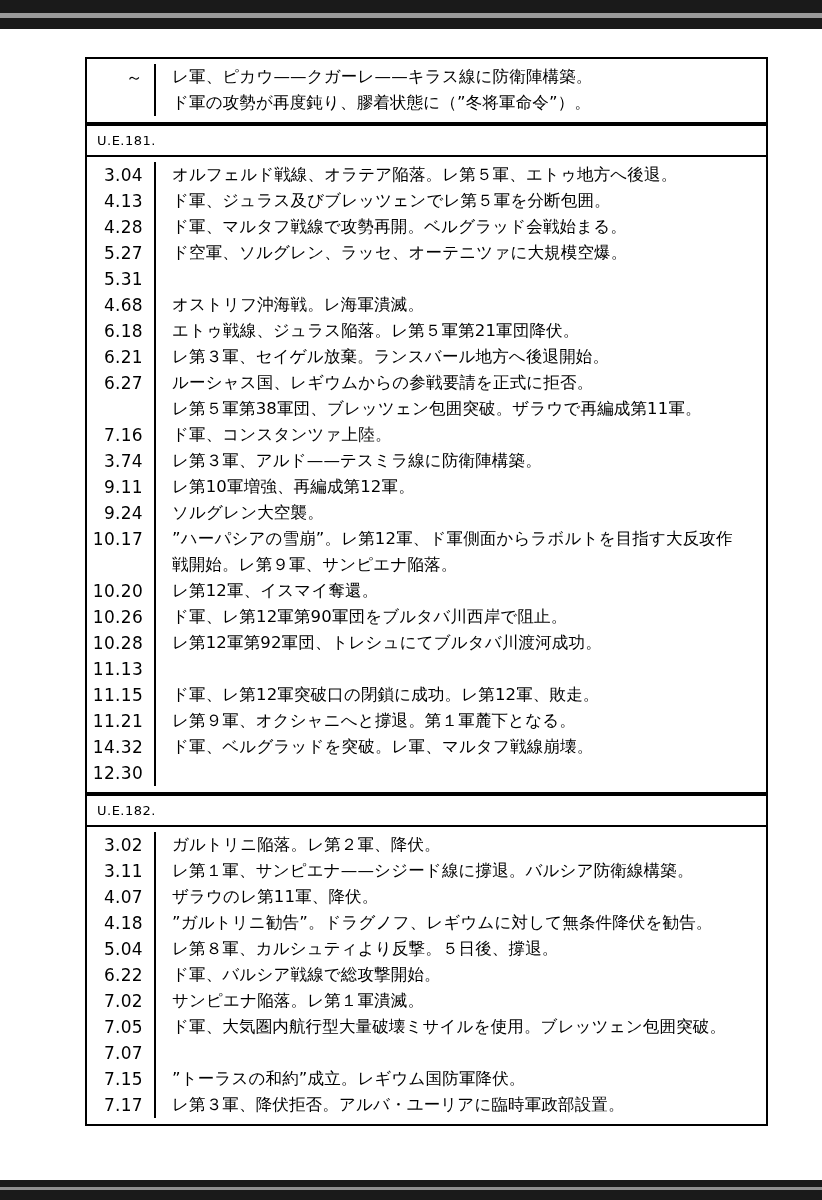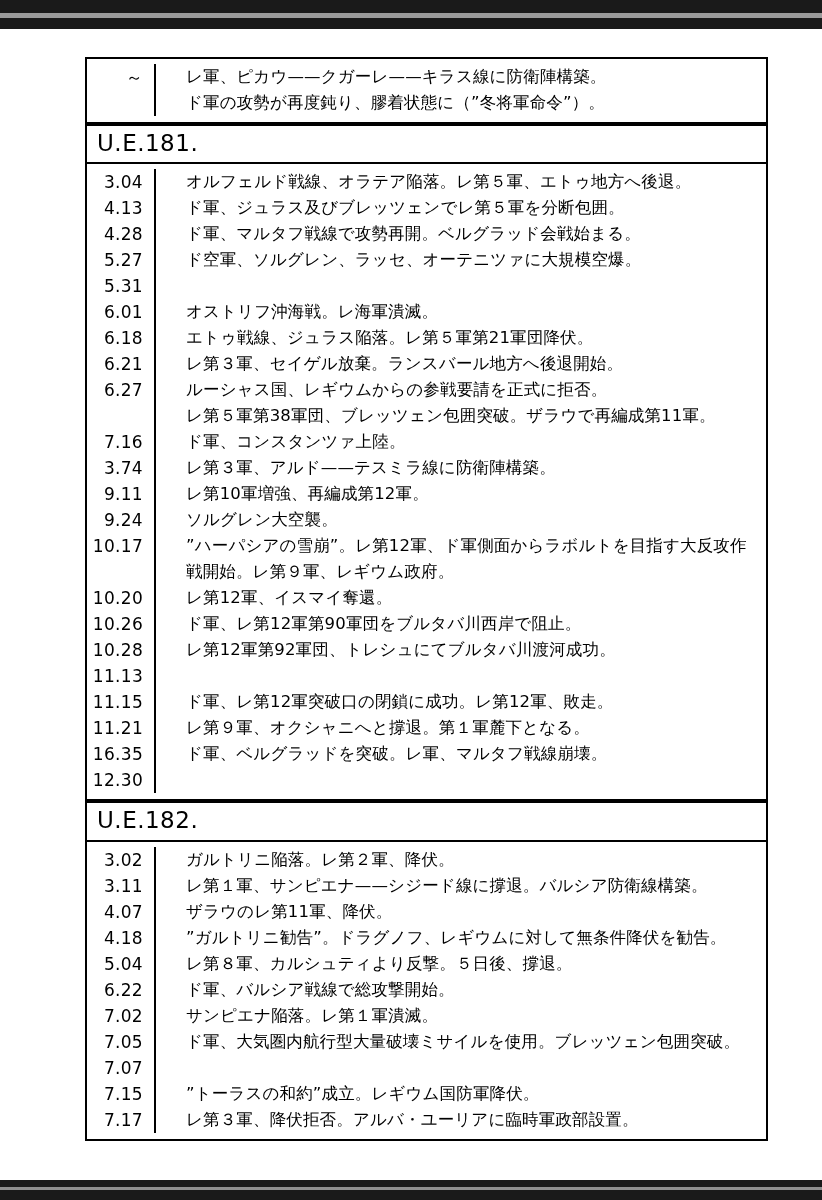--- a/index.html
+++ b/index.html
@@ -74,21 +74,21 @@
 
   
   .era-row {
     display: block;
     border-top: 2px solid #000;
     border-bottom: 2px solid #000;
     padding: 4px 0 6px 10px;
   }
   .era-label {
     font-family: "DejaVu Sans", "Liberation Sans", sans-serif;
-    font-size: 23px;
+    font-size: 13px;
     letter-spacing: 0.5px;
     line-height: 1.15;
     white-space: pre;
   }
 
   
   .entries {
     display: block;
     padding: 5px 0 6px 0;
   }
@@ -109,21 +109,21 @@
     box-sizing: border-box;
   }
   .rule-cell {
     flex: 0 0 2px;
     width: 2px;
     align-self: stretch;
     background: #000;
   }
   .text-cell {
     flex: 1 1 auto;
-    padding-left: 30px;
+    padding-left: 16px;
     font-size: 16.5px;
     line-height: 26px;
     letter-spacing: 0.15px;
     box-sizing: border-box;
   }
   .text-cell .line {
     display: block;
     white-space: nowrap;
   }
   
@@ -186,21 +186,21 @@
             <div class="rule-cell"></div>
             <div class="text-cell">
               <span class="line">ド空軍、ソルグレン、ラッセ、オーテニツァに大規模空爆。</span>
             </div>
           </div>
           <div class="entry">
             <div class="date-cell">5.31</div>
             <div class="rule-cell"></div>
           </div>
           <div class="entry">
-            <div class="date-cell">6.01</div>
+            <div class="date-cell">4.68</div>
             <div class="rule-cell"></div>
             <div class="text-cell">
               <span class="line">オストリフ沖海戦。レ海軍潰滅。</span>
             </div>
           </div>
           <div class="entry">
             <div class="date-cell">6.18</div>
             <div class="rule-cell"></div>
             <div class="text-cell">
               <span class="line">エトゥ戦線、ジュラス陥落。レ第５軍第21軍団降伏。</span>
@@ -259,21 +259,21 @@
             <div class="date-cell">10.17</div>
             <div class="rule-cell"></div>
             <div class="text-cell">
               <span class="line">”ハーパシアの雪崩”。レ第12軍、ド軍側面からラボルトを目指す大反攻作</span>
             </div>
           </div>
           <div class="entry continuation">
             <div class="date-cell"></div>
             <div class="rule-cell"></div>
             <div class="text-cell">
-              <span class="line">戦開始。レ第９軍、レギウム政府。</span>
+              <span class="line">戦開始。レ第９軍、サンピエナ陥落。</span>
             </div>
           </div>
           <div class="entry">
             <div class="date-cell">10.20</div>
             <div class="rule-cell"></div>
             <div class="text-cell">
               <span class="line">レ第12軍、イスマイ奪還。</span>
             </div>
           </div>
           <div class="entry">
@@ -302,21 +302,21 @@
             </div>
           </div>
           <div class="entry">
             <div class="date-cell">11.21</div>
             <div class="rule-cell"></div>
             <div class="text-cell">
               <span class="line">レ第９軍、オクシャニへと撐退。第１軍麓下となる。</span>
             </div>
           </div>
           <div class="entry">
-            <div class="date-cell">16.35</div>
+            <div class="date-cell">14.32</div>
             <div class="rule-cell"></div>
             <div class="text-cell">
               <span class="line">ド軍、ベルグラッドを突破。レ軍、マルタフ戦線崩壊。</span>
             </div>
           </div>
           <div class="entry">
             <div class="date-cell">12.30</div>
             <div class="rule-cell"></div>
           </div>
         </div>

